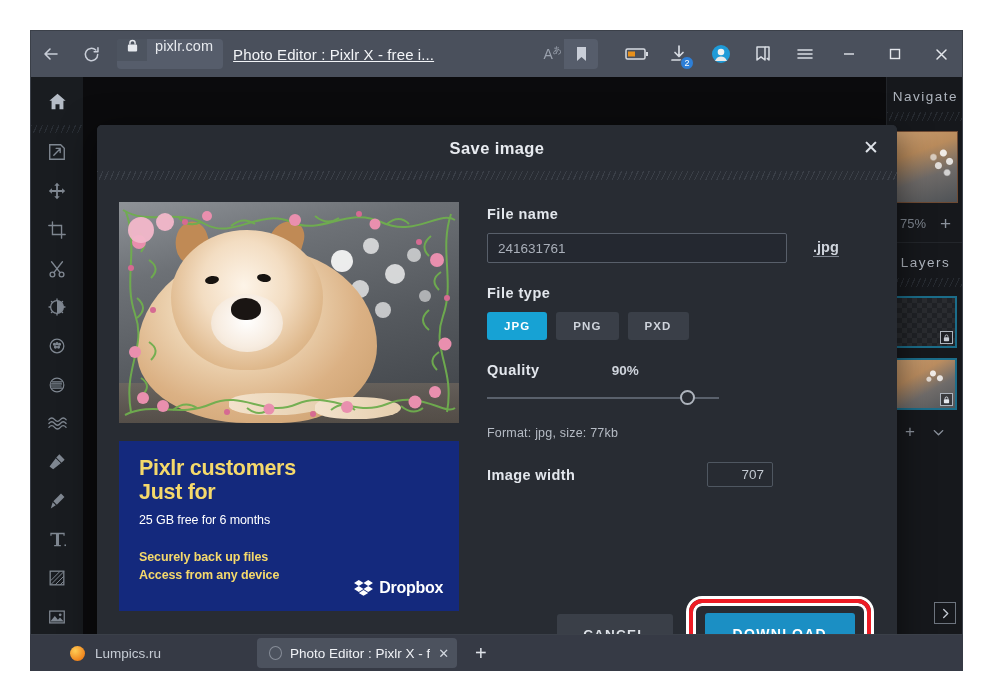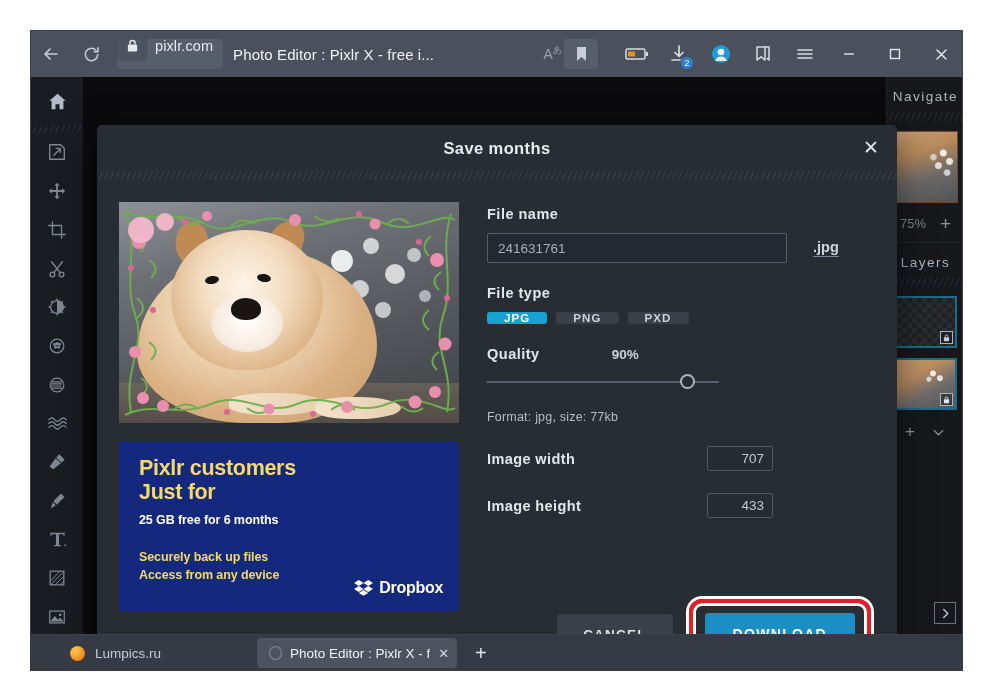--- a/index.html
+++ b/index.html
@@ -43,20 +43,21 @@
   #lock-box {
     width: 30px; height: 30px; display: flex; align-items: center; justify-content: center;
     background: #4d5460;
   }
   #url-domain {
     color: #e6e9ee; font-size: 14.5px; padding: 0 10px 0 8px; letter-spacing: .1px;
   }
   #page-title-text {
     color: #f2f4f7; font-size: 15px; margin-left: 10px; white-space: nowrap;
     letter-spacing: .1px;
+    text-decoration: underline;
   }
   #translate-icon {
     margin-left: auto; color: #9aa1ad; font-size: 14px; display: flex; align-items: flex-end;
     padding-right: 2px;
   }
   #translate-icon .sm { font-size: 9px; position: relative; top: -5px; }
   .tb-icon {
     width: 42px; height: 46px; display: flex; align-items: center; justify-content: center;
     color: #d7dbe2; position: relative;
   }
@@ -258,41 +259,41 @@
     position: absolute; left: 0; bottom: 0; width: 100%; height: 40px;
     background: linear-gradient(180deg, rgba(120,108,96,.6), rgba(86,78,70,.85));
   }
   .vine-frame { position: absolute; inset: 0; pointer-events: none; }
 
   #ad-banner {
     width: 340px; height: 170px; margin-top: 18px;
     background: #14297d; padding: 16px 18px 0 20px; position: relative;
   }
   .ad-h { color: #f5d96b; font-size: 21.5px; font-weight: bold; line-height: 1.1; letter-spacing: -.3px; }
-  .ad-sub { color: #ffffff; font-size: 12.5px; font-weight: bold; margin-top: 9px; letter-spacing: -.1px; }
+  .ad-sub { color: #ffffff; font-size: 12.5px; font-weight: normal; margin-top: 9px; letter-spacing: -.1px; }
   .ad-list { margin-top: 22px; }
   .ad-li { color: #f5d96b; font-size: 12.5px; font-weight: bold; line-height: 1.42; letter-spacing: -.1px; }
   #ad-logo { position: absolute; right: 16px; bottom: 14px; display: flex; align-items: flex-start; gap: 6px; }
   #ad-logo-text { color: #fff; font-size: 16px; font-weight: bold; letter-spacing: -.3px; }
 
   
   #form-col { flex: 1; padding-left: 28px; padding-top: 4px; }
   .field-label { color: #e3e7ed; font-size: 14.5px; font-weight: bold; letter-spacing: .5px; }
   #filename-row { display: flex; align-items: center; gap: 26px; margin-top: 11px; }
   #filename-input {
     width: 300px; height: 30px; background: #242830; border: 1px solid #585f6a;
     color: #aab0ba; font-size: 13.5px; padding: 0 10px; border-radius: 2px;
     font-family: "Liberation Sans", sans-serif;
   }
   #file-ext { color: #cfd4dc; font-size: 14.5px; font-weight: bold; border-bottom: 1px solid #7d848f; padding-bottom: 1px; }
   .section-gap { margin-top: 22px; }
   .btn-group { display: flex; gap: 9px; margin-top: 11px; }
   .tbtn {
     background: #3a3f48; color: #cfd4dc; font-size: 11.5px; font-weight: bold;
-    letter-spacing: 1.1px; padding: 0 17px; border-radius: 3px; min-width: 58px; text-align: center;
+    letter-spacing: 1.1px; padding: 8px 17px; border-radius: 3px; min-width: 58px; text-align: center;
   }
   .tbtn.active { background: #17a2d4; color: #ffffff; }
   #quality-row { display: flex; align-items: center; margin-top: 22px; }
   #quality-label { color: #e3e7ed; font-size: 14.5px; font-weight: bold; letter-spacing: .5px; }
   #quality-value { color: #cfd4dc; font-size: 13.5px; font-weight: bold; margin-left: 72px; }
   #slider-wrap { position: relative; width: 232px; height: 22px; margin-top: 9px; }
   #slider-track { position: absolute; left: 0; top: 10px; width: 232px; height: 2px; background: #5a616c; }
   #slider-thumb {
     position: absolute; left: 193px; top: 3px; width: 15px; height: 15px;
     border: 2px solid #aeb4bd; border-radius: 50%; background: #282c33;
@@ -601,21 +602,21 @@
         <div id="panel-expand">
           <svg width="9" height="11" viewBox="0 0 10 12" fill="none" stroke="currentColor" stroke-width="1.5">
             <path d="M3 1.5L7.5 6 3 10.5" stroke-linecap="round" stroke-linejoin="round"></path>
           </svg>
         </div>
       </div>
 
       <div id="save-dialog">
 
         <div id="dialog-titlebar">
-          <span id="dialog-title">Save months</span>
+          <span id="dialog-title">Save image</span>
           <span id="dialog-close">✕</span>
         </div>
         <div id="dialog-hatch"></div>
 
         <div id="dialog-body">
 
           <div id="preview-col">
 
             <div id="photo-preview">
               <div class="floor"></div>
@@ -730,24 +731,20 @@
               <div id="slider-thumb"></div>
             </div>
 
 
             <div id="format-note">Format: jpg, size: 77kb</div>
 
             <div class="dim-row">
               <span class="dim-label">Image width</span>
               <input class="dim-input" type="text" value="707" style="">
             </div>
-            <div class="dim-row">
-              <span class="dim-label">Image height</span>
-              <input class="dim-input" type="text" value="433" style="">
-            </div>
           </div>
         </div>
 
         <div id="dialog-actions">
           <div id="btn-cancel">CANCEL</div>
           <div id="download-wrap">
             <div id="download-highlight"></div>
             <div id="btn-download">DOWNLOAD</div>
           </div>
         </div>

